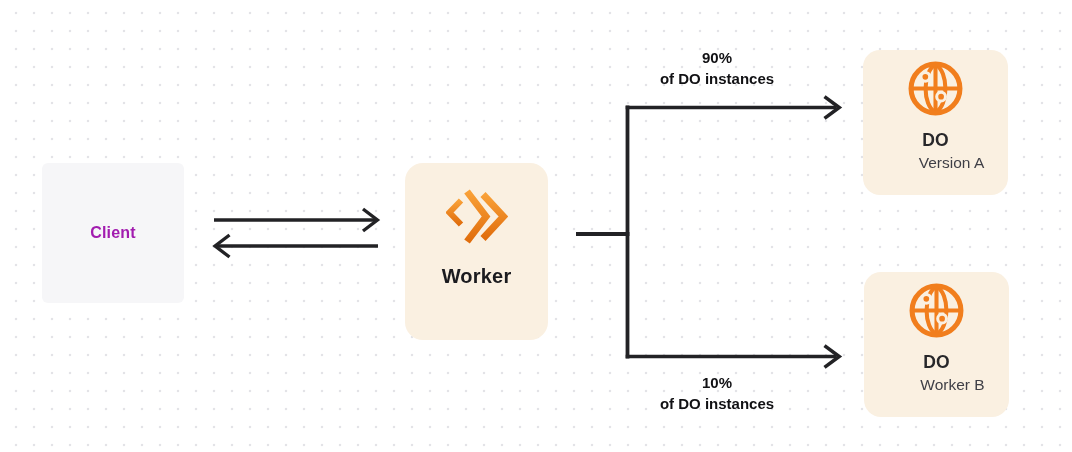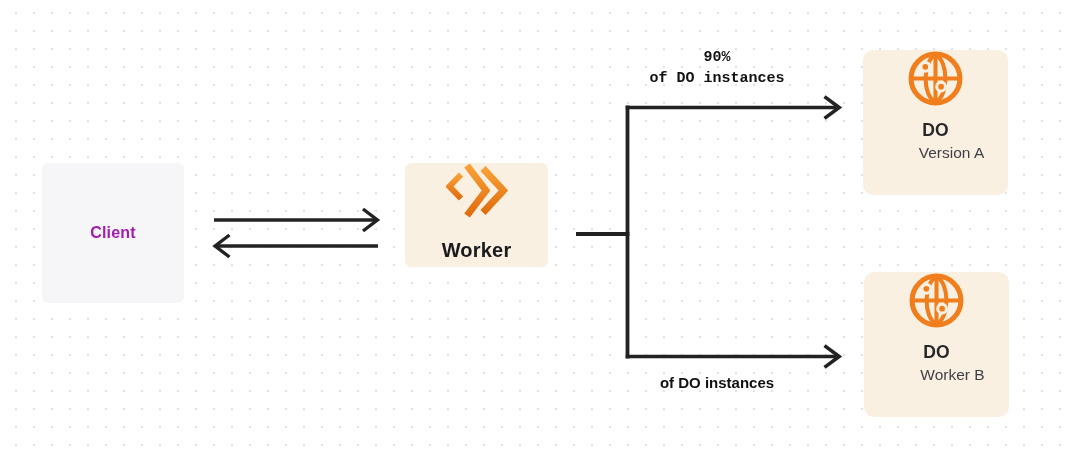--- a/index.html
+++ b/index.html
@@ -39,37 +39,39 @@
     border-radius: 6px;
   }
   .client-node .node-title {
     font-size: 16px;
     font-weight: 700;
     color: #a21caf;
     letter-spacing: 0.2px;
   }
   .worker-node {
     left: 405px; top: 163px;
-    width: 143px; height: 104px;
+    width: 143px; height: 177px;
     background: #faf0e1;
-    border-radius: 6px;
+    border-radius: 18px;
     justify-content: flex-start;
+    padding-top: 26px;
   }
   .worker-node .node-title {
     margin-top: 21px;
     font-size: 20px;
     font-weight: 700;
     color: #1b1b1f;
     letter-spacing: 0.2px;
   }
   .do-node {
     width: 145px; height: 145px;
     background: #faf0e1;
-    border-radius: 10px;
+    border-radius: 17px;
     justify-content: flex-start;
+    padding-top: 10px;
   }
   .do-node-a { left: 863px; top: 50px; }
   .do-node-b { left: 864px; top: 272px; }
   .do-node .node-title {
     margin-top: 13px;
     font-size: 17.5px;
     font-weight: 700;
     color: #27272a;
     letter-spacing: 0.2px;
   }
@@ -82,21 +84,21 @@
   }
   .edge-label {
     position: absolute;
     width: 230px;
     text-align: center;
     font-size: 15px;
     font-weight: 700;
     color: #111114;
     line-height: 20.5px;
   }
-  .edge-label-top { left: 602px; top: 48px; font-family: Liberation Mono, monospace; }
+  .edge-label-top { left: 602px; top: 48px; }
   .edge-label-bottom { left: 602px; top: 373px; }
 </style>
 </head>
 <body>
 
 <div class="canvas">
 
   <svg class="connectors" viewBox="0 0 1072 452" fill="none" xmlns="http://www.w3.org/2000/svg">
 
     <g stroke="#222225" stroke-width="3.4">
@@ -145,20 +147,21 @@
     </svg>
     <span class="node-title">Worker</span>
   </div>
 
   <div class="edge-label edge-label-top">
     <div>90%</div>
     <div>of DO instances</div>
   </div>
 
   <div class="edge-label edge-label-bottom">
+    <div>10%</div>
     <div>of DO instances</div>
   </div>
 
   <div class="node do-node do-node-a">
     <svg width="57" height="57" viewBox="0 0 56 56" fill="none" xmlns="http://www.w3.org/2000/svg">
       <g stroke="#F17E1D" stroke-width="4">
         <path d="M5,28 H51"></path>
         <path d="M28,4.5 V51.5"></path>
         <path d="M28,4.5 C15,11.5 15,44.5 28,51.5"></path>
         <path d="M28,4.5 C41,11.5 41,44.5 28,51.5"></path>

